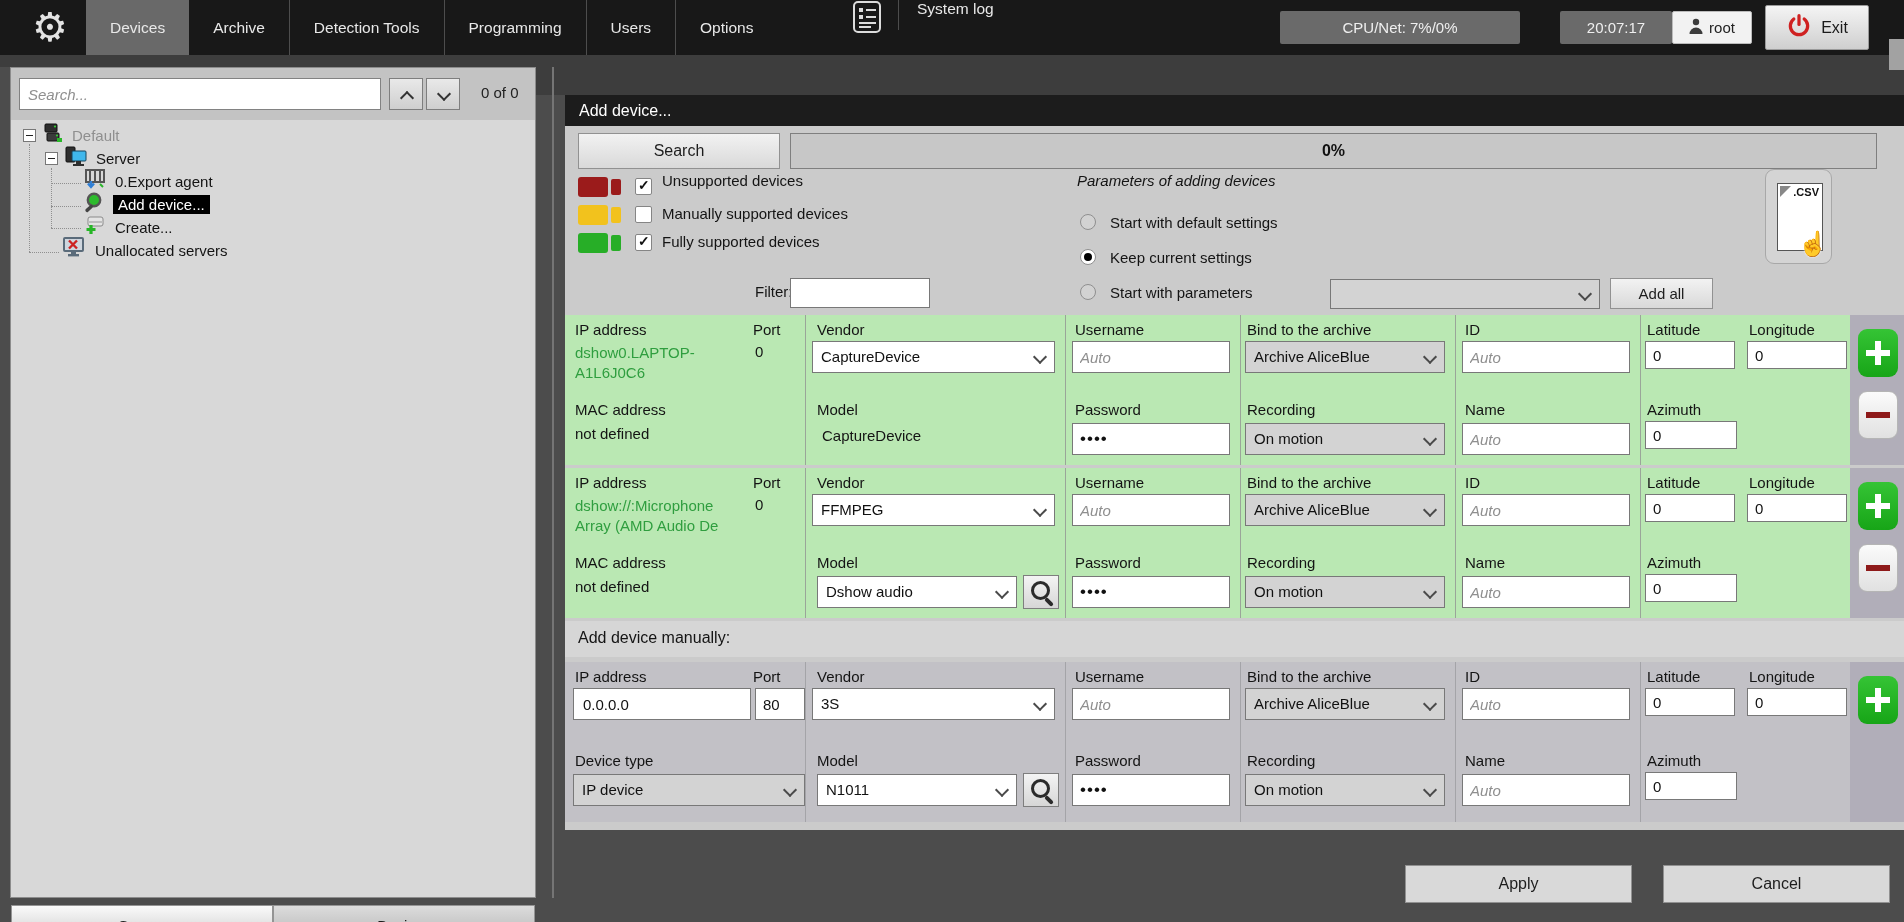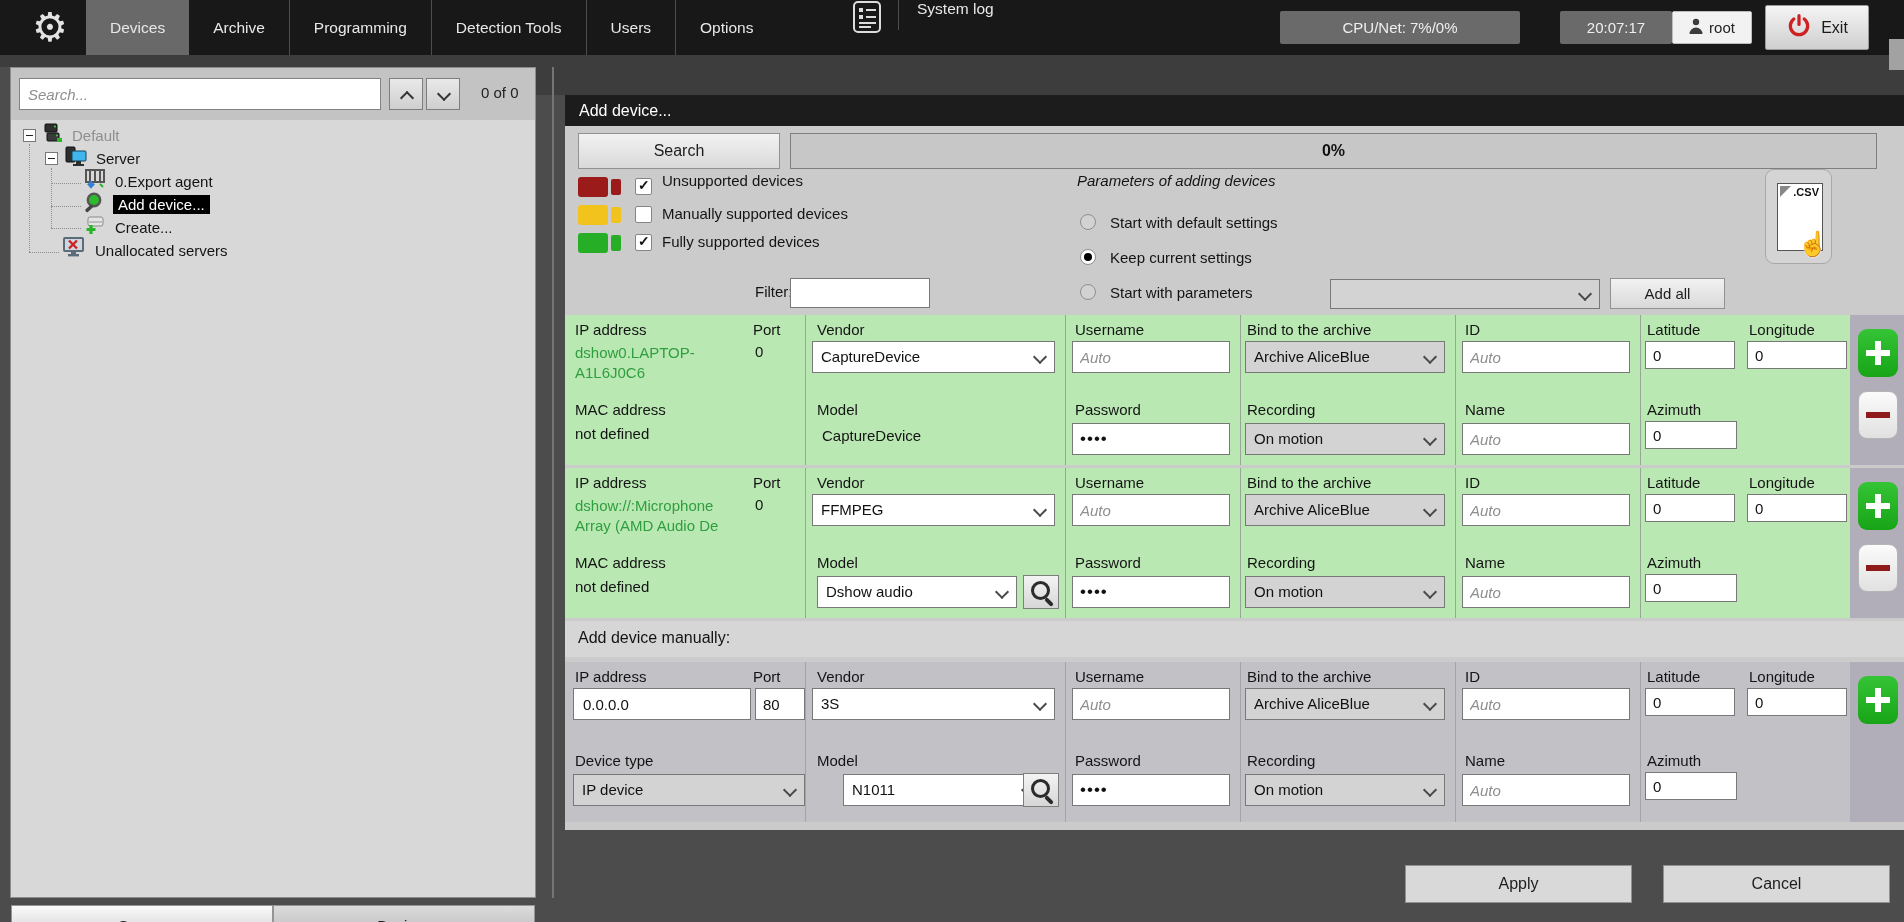--- a/index.html
+++ b/index.html
@@ -101,22 +101,22 @@
   .cancelbtn{left:1663px;top:865px;width:227px;height:38px;font-size:16px;line-height:36px;background:#d9d9d9;}
 </style>
 </head>
 <body>
 
 <div class="abs topbar">
   <div class="abs gear">⚙</div>
   <div class="abs tabs">
     <div class="tab active">Devices</div>
     <div class="tab">Archive</div>
+    <div class="tab sep">Detection Tools</div>
     <div class="tab sep">Programming</div>
-    <div class="tab sep">Detection Tools</div>
     <div class="tab sep">Users</div>
     <div class="tab sep">Options</div>
   </div>
   <div class="abs syslog">
     <span>
       <svg width="30" height="34" viewBox="0 0 30 34">
         <rect x="2" y="2" width="26" height="30" rx="4" fill="none" stroke="#dcdcdc" stroke-width="2"></rect>
         <rect x="7" y="8" width="4" height="4" fill="#dcdcdc"></rect>
           <rect x="14" y="9" width="10" height="2" fill="#dcdcdc"></rect>
         <rect x="7" y="15" width="4" height="4" fill="#dcdcdc"></rect>
@@ -290,21 +290,21 @@
   <span class="flabel" style="left:545px;top:88px;">Start with default settings</span>
   <div class="radio selected" style="left:515px;top:123px;"></div>
   <span class="flabel" style="left:545px;top:123px;">Keep current settings</span>
   <div class="radio" style="left:515px;top:158px;"></div>
   <span class="flabel" style="left:545px;top:158px;">Start with parameters</span>
 
   <div class="dd grey" style="left:765px;top:153px;width:270px;height:30px;">
     <span class="val"></span>
       <span class="chev" style="top:9px;"></span>
   </div>
-  <div class="abs btn" style="left:1045px;top:152px;width:115px;height:31px;font-size:15px;line-height:29px;">Add all</div>
+  <div class="abs btn" style="left:1045px;top:152px;width:103px;height:31px;font-size:15px;line-height:29px;">Add all</div>
 
   <div class="abs csvbtn">
     <div class="csvdoc">
       <div class="csvfold"></div>
       <span class="csvtxt">.CSV</span>
       <span class="hand">☝</span>
     </div>
   </div>
 
   <div class="devrow" style="top:189px;">
@@ -452,21 +452,21 @@
       <span class="flabel" style="left:10px;top:90px;">Device type</span>
       <span class="flabel" style="left:252px;top:90px;">Model</span>
       <span class="flabel" style="left:510px;top:90px;">Password</span>
       <span class="flabel" style="left:682px;top:90px;">Recording</span>
       <span class="flabel" style="left:900px;top:90px;">Name</span>
       <span class="flabel" style="left:1082px;top:90px;">Azimuth</span>
       <div class="dd grey" style="left:8px;top:112px;width:232px;">
         <span class="val">IP device</span>
           <span class="chev"></span>
       </div>
-      <div class="dd" style="left:252px;top:112px;width:200px;margin-left:26px;">
+      <div class="dd" style="left:252px;top:112px;width:200px;">
         <span class="val">N1011</span>
           <span class="chev"></span>
       </div>
       <div class="magbtn" style="left:458px;top:111px;">
         <span class="magc"></span>
           <span class="magh"></span>
       </div>
       <input class="tinput pw" style="left: 507px; top: 112px; width: 158px;" value="••••">
       <div class="dd grey" style="left:680px;top:112px;width:200px;">
         <span class="val">On motion</span>

